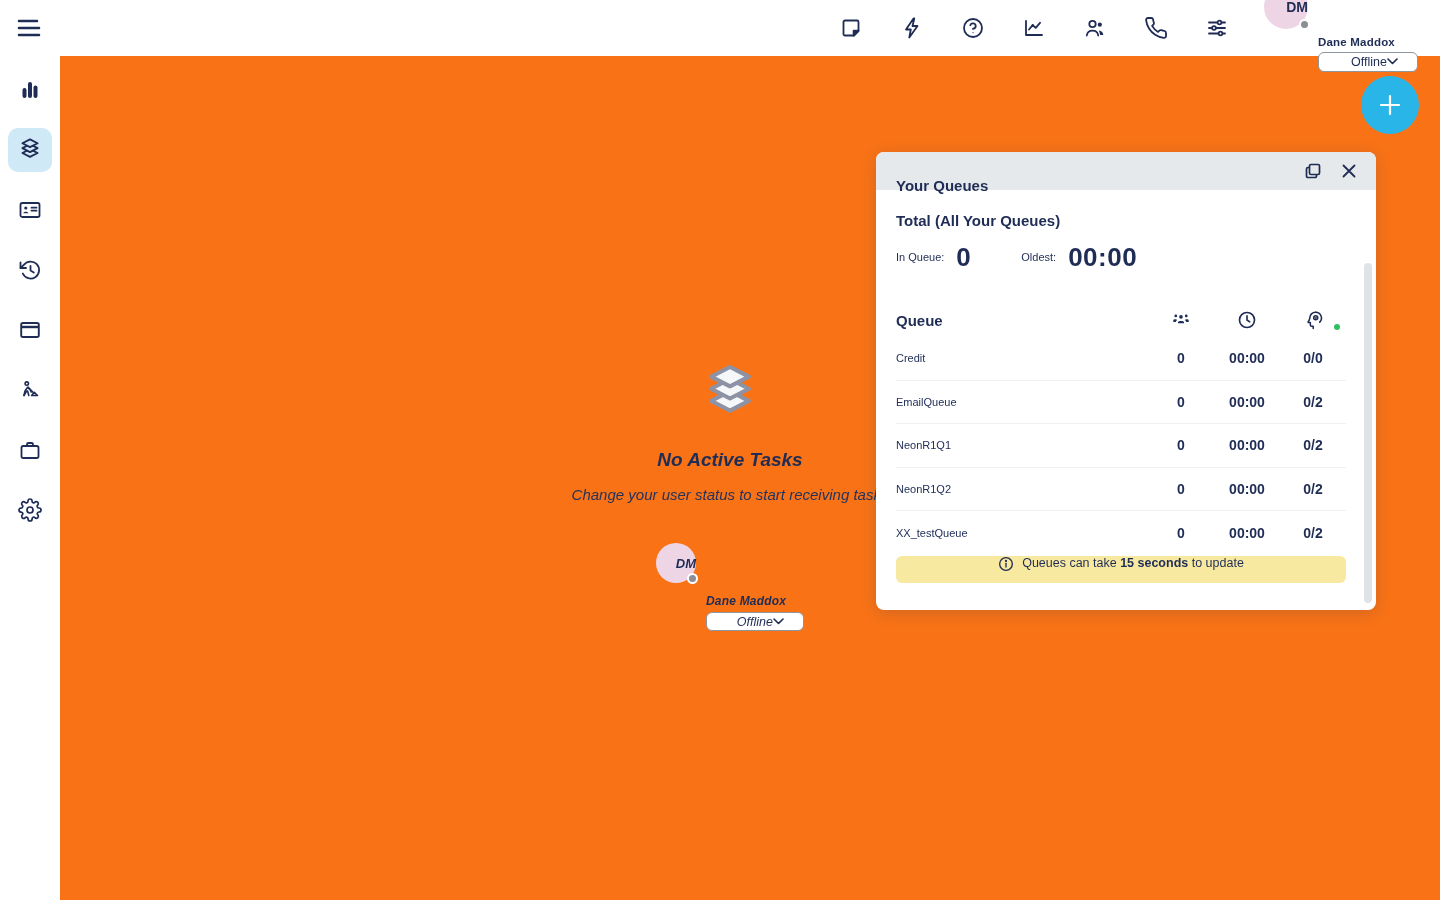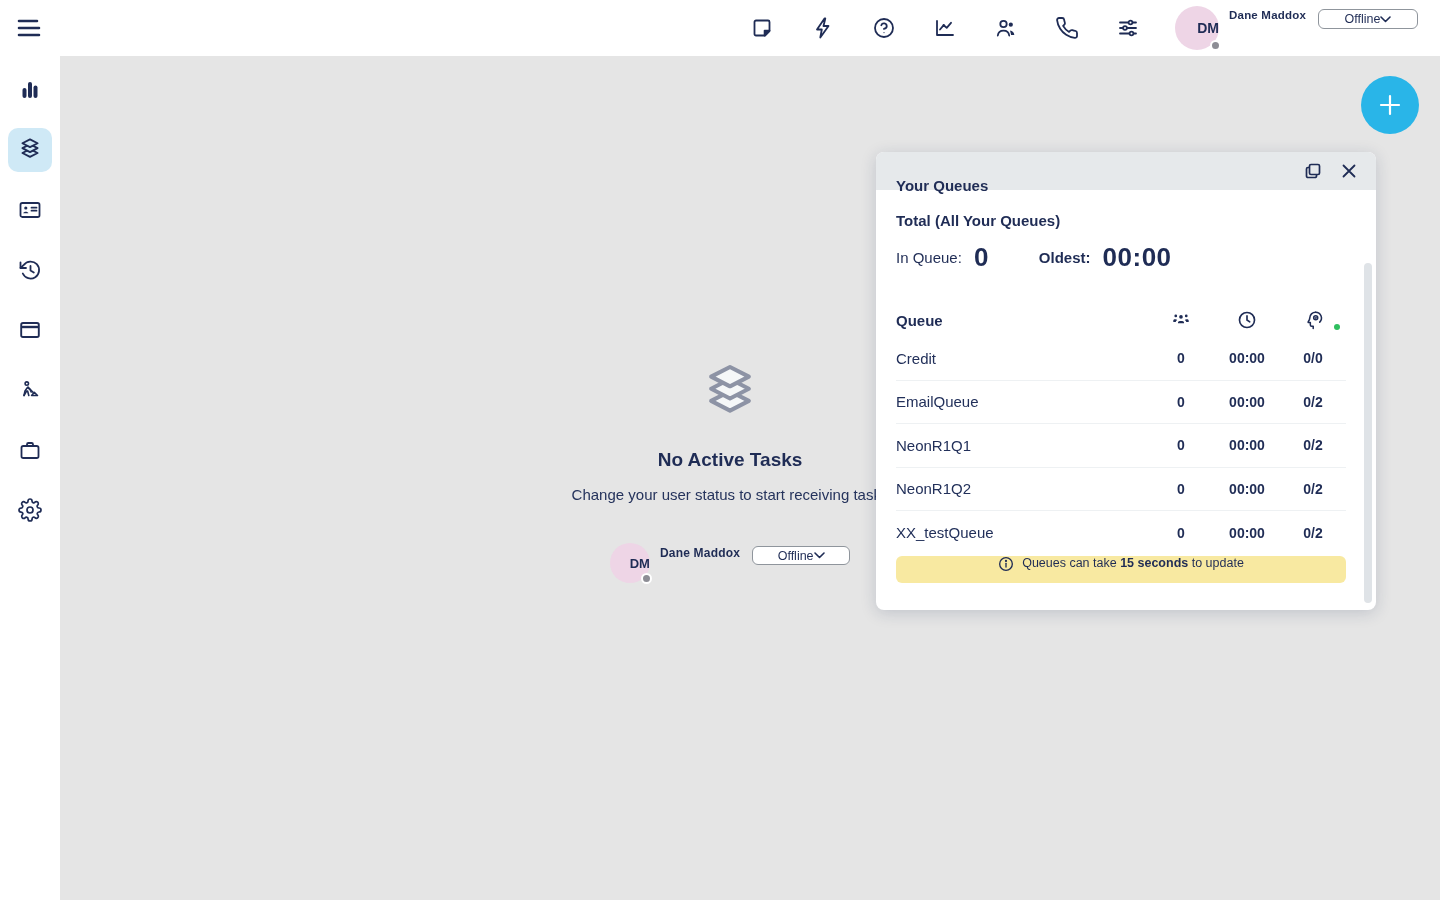--- a/index.html
+++ b/index.html
@@ -29,44 +29,44 @@
   .user-chip { display:flex; align-items:flex-start; gap:10px; }
   .avatar {
     width:44px; height:44px; border-radius:50%; background:#eed5e6;
     display:flex; align-items:center; justify-content:flex-end;
     font-size:14px; font-weight:bold; color:#1f2c55; position:relative; flex:none;
   }
   .status-dot {
     position:absolute; right:-2px; bottom:-1px; width:11px; height:11px;
     border-radius:50%; background:#8d8d95; border:2px solid #fff;
   }
-  .user-info { display:flex; flex-direction:row; gap:12px; padding-top:3px; }
+  .user-info { display:flex; flex-direction:column; gap:4px; padding-top:3px;margin-top:48px; }
   .user-name { font-size:11.5px; font-weight:bold; letter-spacing:.2px; }
   .status-select {
     width:100px; height:20px; border:1px solid #8f959c; border-radius:6px; background:#fff;
-    display:flex; align-items:center; justify-content:center; padding:0 19px;
+    display:flex; align-items:center; justify-content:flex-end; padding:0 19px;
     font-size:12.5px; color:#1f2c55; cursor:pointer;
   }
   .status-select .chev { color:#1f2c55; }
 
   
   .sidebar {
     position:absolute; top:56px; left:0; bottom:0; width:60px; background:#fff;
     display:flex; flex-direction:column; align-items:center; padding-top:12px; gap:16px; z-index:2;
   }
   .side-item {
     width:44px; height:44px; border-radius:10px; border:none; background:none;
     display:flex; align-items:center; justify-content:center; color:#1f2c55; cursor:pointer; flex:none;
   }
   .side-item.active { background:#cfe9f6; }
 
   
   .main {
     position:absolute; top:56px; left:60px; right:0; bottom:0;
-    background:#e5e5e5; z-index:1;
+    background:#f97316; z-index:1;font-style:italic;
   }
   .empty-state {
     position:absolute; left:670px; top:305px; transform:translateX(-50%);
     width:640px; display:flex; flex-direction:column; align-items:center; text-align:center;
   }
   .empty-icon { color:#8d93a5; }
   .empty-title { margin-top:26px; font-size:19px; font-weight:bold; color:#1f2c55; }
   .empty-sub { margin-top:15px; font-size:15px; color:#25335c; white-space:nowrap; }
   .empty-user { margin-top:40px; display:flex; align-items:flex-start; gap:10px; text-align:left; }
   .empty-user .avatar { width:40px; height:40px; font-size:13px; }
@@ -87,32 +87,32 @@
   }
   .panel-header {
     height:38px; background:#e6e9eb; border-radius:8px 8px 0 0;
     display:flex; align-items:center; padding:0 16px 0 20px;
   }
   .panel-title { font-size:15px; font-weight:bold; color:#1f2c55;margin-top:28px; }
   .panel-actions { margin-left:auto; display:flex; align-items:center; gap:14px; }
   .panel-body { position:relative; padding:22px 0 0 20px; height:344px; }
   .total-label { font-size:15px; font-weight:bold; }
   .total-row { display:flex; align-items:center; margin-top:12px; height:32px; }
-  .metric-label { font-size:15px; }
+  .metric-label { font-size:11px; }
   .big-num { font-size:26px; font-weight:bold; margin-left:12px; letter-spacing:.5px; }
-  .oldest-label { margin-left:50px;font-weight:bold; }
+  .oldest-label { margin-left:50px; }
 
   .queue-table { margin-top:30px; margin-right:30px; }
   .q-header { display:flex; align-items:center; height:34px; }
   .q-header .q-name { font-size:15px; font-weight:bold; }
   .q-name { flex:1; }
   .q-col { width:66px; display:flex; align-items:center; justify-content:center; position:relative; }
   .q-row { display:flex; align-items:center; height:43.5px; border-bottom:1px solid #eef1f3; }
   .q-row:last-child { border-bottom:none; }
-  .q-row .q-name { font-size:15px; color:#22305a; }
+  .q-row .q-name { font-size:11px; color:#22305a; }
   .q-val { font-size:14px; font-weight:bold; }
 
   .notice {
     margin:1px 30px 0 0; height:27px; border-radius:6px; background:#f8e9a1;
     display:flex; align-items:flex-start; justify-content:center; gap:8px;
     font-size:12.5px; color:#1f2c55;
   }
   .notice b { font-weight:bold; }
 
   .scroll-thumb {

